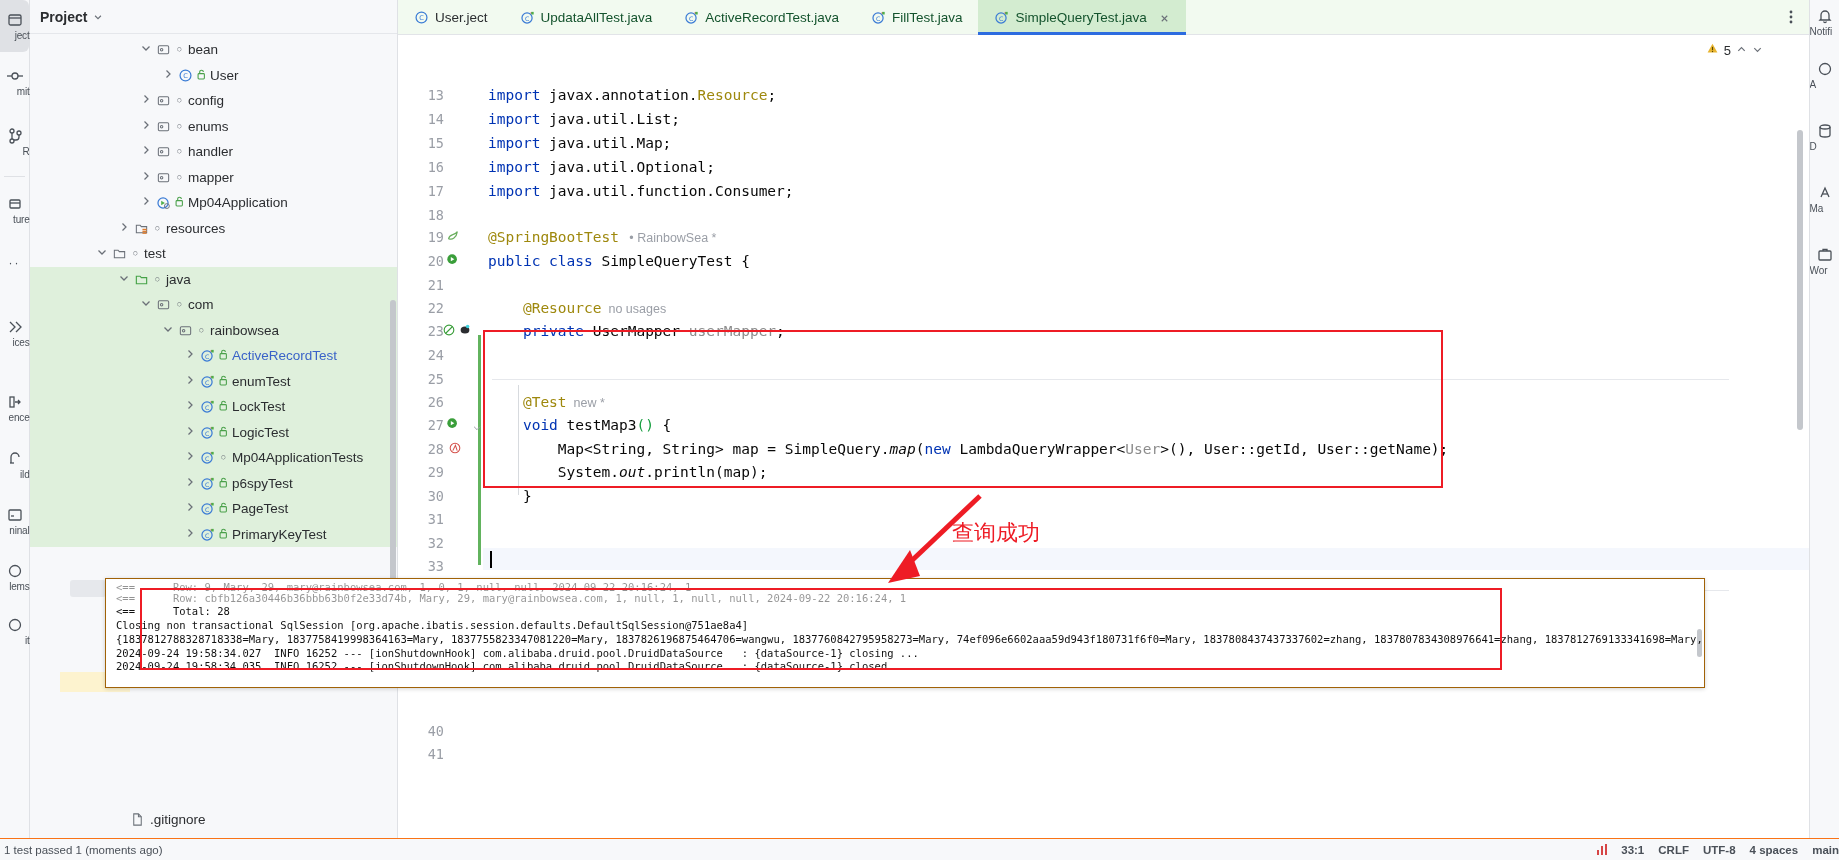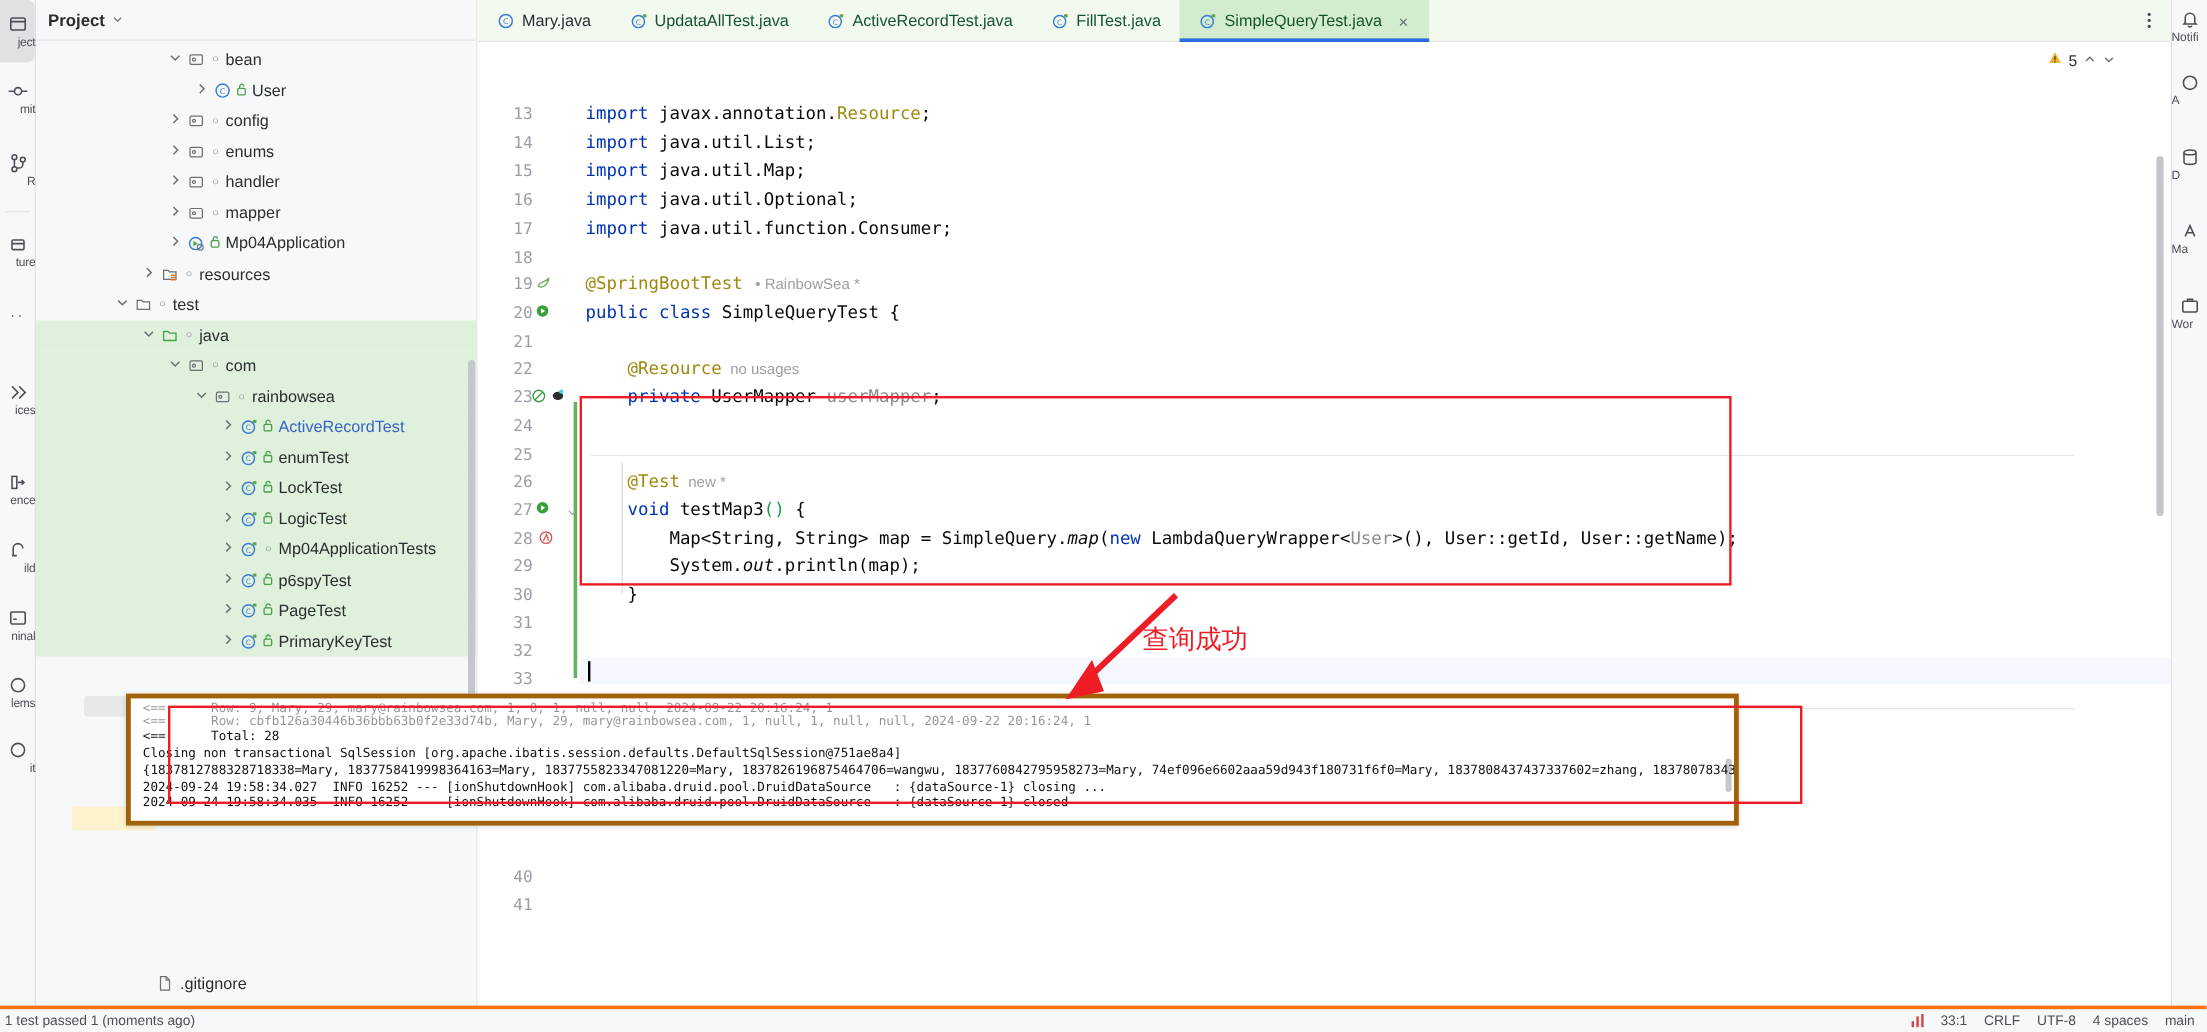--- a/index.html
+++ b/index.html
@@ -140,22 +140,22 @@
   .redbox { position: absolute; border: 2px solid #ee1c25; pointer-events: none; }
 
   .arrow-svg { position: absolute; pointer-events: none; }
   .cn-note {
     position: absolute; font-size: 22px; color: #ee1c25;
     font-family: "DejaVu Sans", sans-serif; white-space: nowrap;
   }
 
   
   .console {
-    position: absolute; left: 105px; top: 578px; width: 1344px; height: 110px;
-    background: #ffffff; border: 4px solid #a16207; overflow: hidden;
+    position: absolute; left: 105px; top: 578px; width: 1600px; height: 110px;
+    background: #ffffff; border: 1px solid #a16207; overflow: hidden;
     box-shadow: 0 1px 4px rgba(0,0,0,.18);
   }
   .cline {
     font-family: "DejaVu Sans Mono", monospace; font-size: 10.5px;
     color: #111; white-space: pre; position: absolute; left: 10px;
   }
   .cfade { opacity: .45; }
   .csb {
     position: absolute; right: 2px; top: 50px; width: 5px; height: 28px;
     background: #c4c7cc; border-radius: 3px;
@@ -171,27 +171,28 @@
     justify-content: center; color: #4a5058;
   }
   .rr-lbl {
     font-size: 10px; color: #4a5058; white-space: nowrap; overflow: hidden;
     width: 30px; text-align: left; direction: ltr; margin-top: 2px;
   }
 
   
   .status {
     position: absolute; left: 0; bottom: 0; width: 1839px; height: 22px;
-    background: #f7f8fa; border-top: 3px solid #f97316;
+    background: #f7f8fa; border-top: 1px solid #f97316;
     display: flex; align-items: center; font-size: 11.5px; color: #4a5058;
   }
   .st-left { padding-left: 4px; }
   .st-right {
     margin-left: auto; display: flex; align-items: center; gap: 14px;
-    padding-right: 10px;
+    padding-right: 0;
+    font-weight: bold;
   }
   .st-bars { display: inline-flex; align-items: flex-end; gap: 1.5px; height: 11px; }
   .st-bars i { width: 2.5px; background: #d64545; display: block; }
 
   .watermark {
     position: absolute; right: 22px; bottom: 28px;
     font-size: 22px; color: rgba(255,255,255,.85);
     font-family: "Liberation Sans", sans-serif;
     text-shadow: 0 0 2px rgba(120,120,120,.45);
     pointer-events: none;
@@ -663,21 +664,21 @@
   <div class="editor">
 
     <div class="tabbar" id="tabbar">
         <div class="tab plain">
           <span>
             <svg xmlns="http://www.w3.org/2000/svg" class="ico" viewBox="0 0 16 16" fill="none">
               <circle cx="8" cy="8" r="5.8" stroke="#3a7bd5" stroke-width="1.3"></circle>
               <text x="8" y="11" font-size="7" fill="#3a7bd5" text-anchor="middle" font-family="DejaVu Sans">C</text>
             </svg>
           </span>
-          <span>Mary.java</span>
+          <span>User.ject</span>
         </div>
         <div class="tab">
           <span>
             <svg xmlns="http://www.w3.org/2000/svg" class="ico" viewBox="0 0 16 16" fill="none">
               <circle cx="7.5" cy="8.5" r="5.4" stroke="#3a7bd5" stroke-width="1.3"></circle>
               <text x="7.5" y="11.2" font-size="6.6" fill="#3a7bd5" text-anchor="middle" font-family="DejaVu Sans">C</text>
               <path d="M11.4 2.2l2.6 1-2.6 1z" fill="#d8475b"></path>
               <rect x="12" y="2" width="2.6" height="2.8" fill="#4fae4a"></rect>
             </svg>
           </span>

